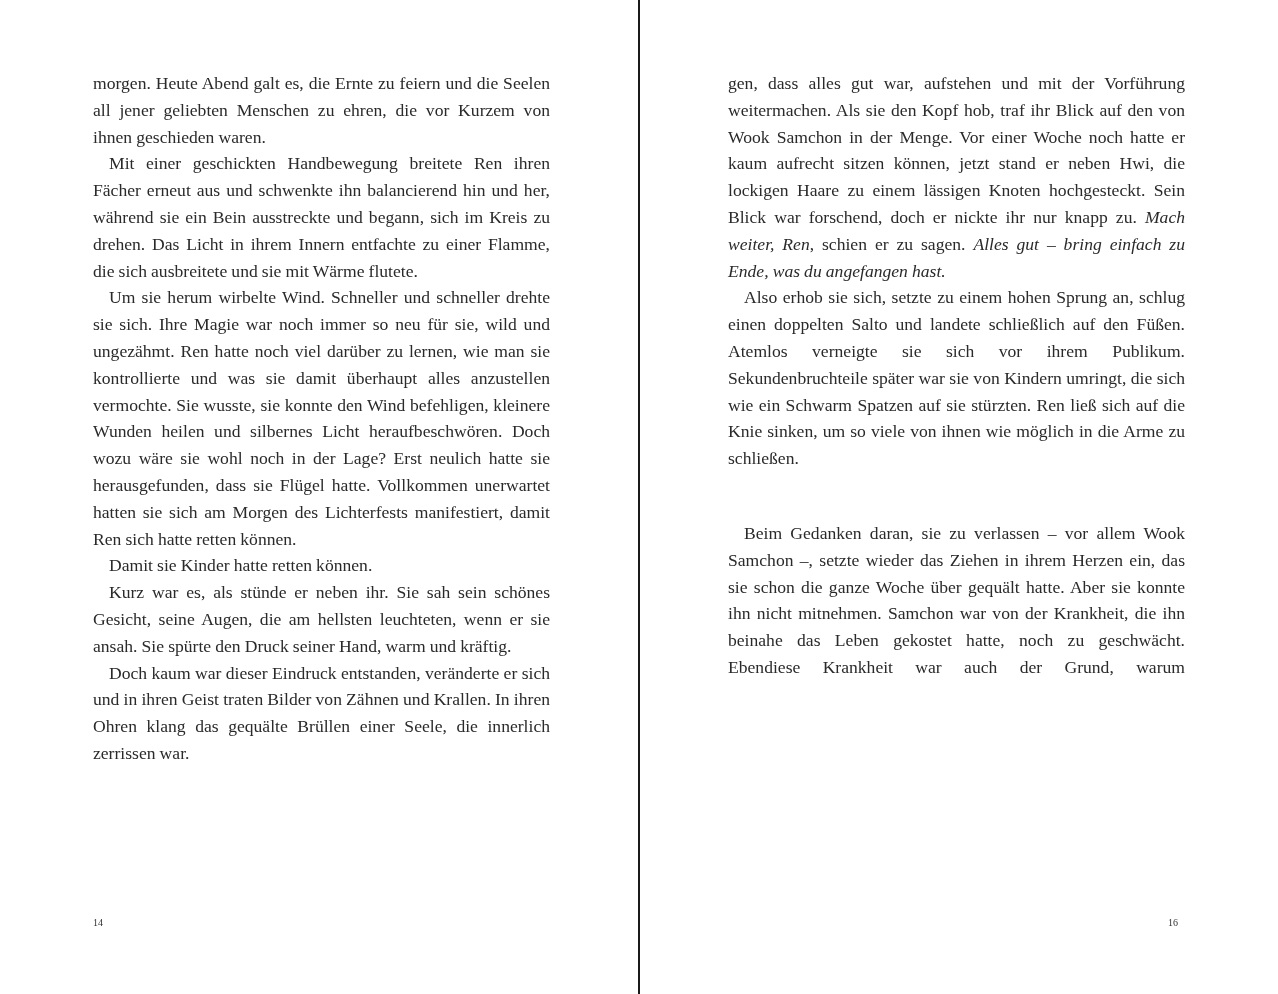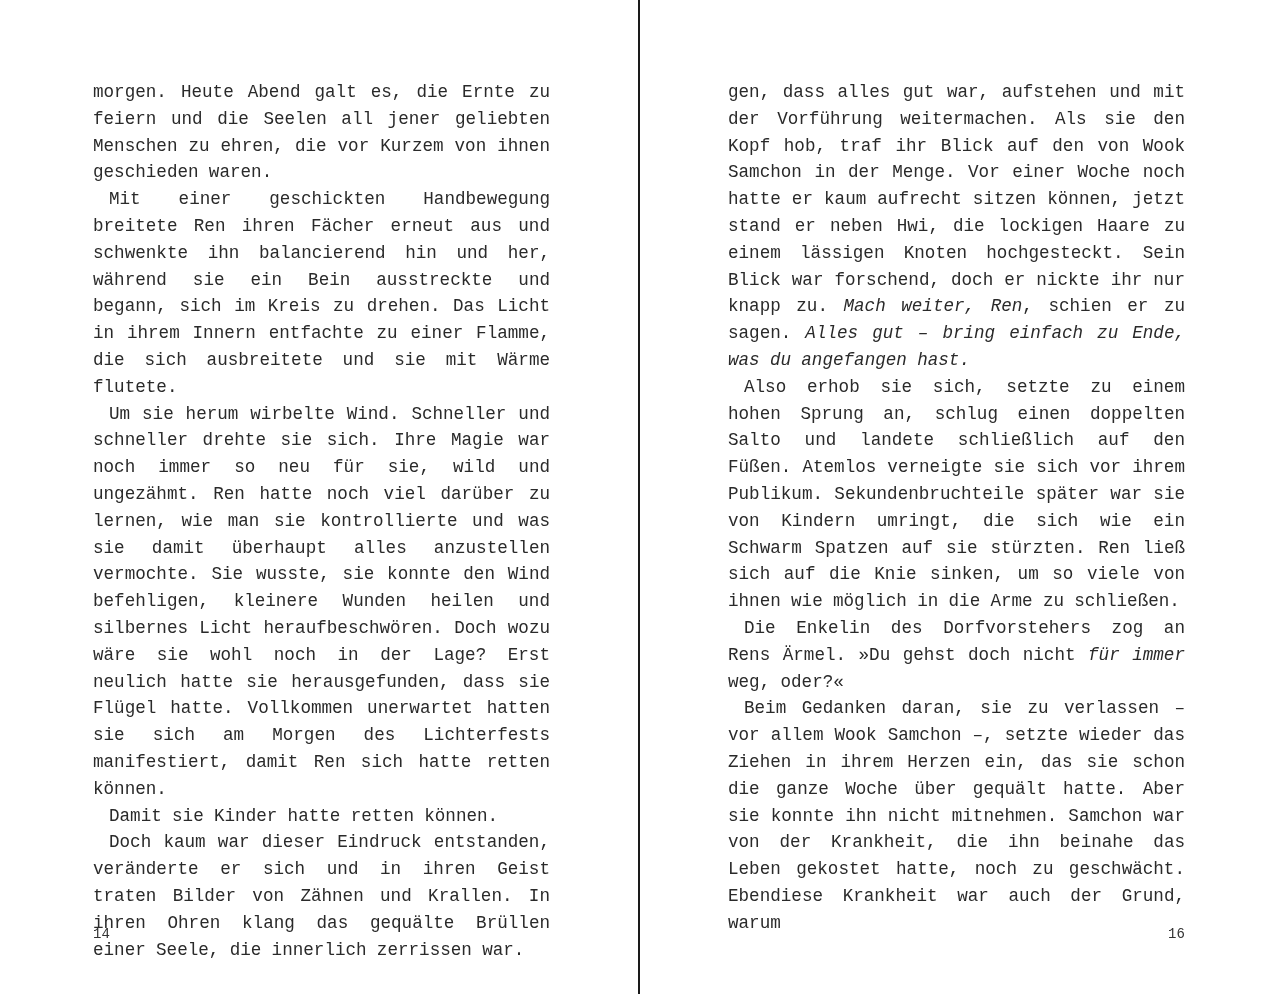--- a/index.html
+++ b/index.html
@@ -10,23 +10,22 @@
     body {
       width: 1278px;
       height: 994px;
       position: relative;
       overflow: hidden;
       font-family: "Liberation Serif", "DejaVu Serif", serif;
       color: #2a2a2a;
     }
     .page {
       position: absolute;
-      top: 9px;
+      top: 0;
       height: 986px;
-      font-family: Liberation Mono, monospace;
     }
     .page-left { left: 0; width: 639px; }
     .page-right { left: 640px; width: 638px; }
     .spine {
       position: absolute;
       left: 638px;
       top: 0;
       width: 2px;
       height: 994px;
       background: #1a1a1a;
@@ -43,48 +42,49 @@
     }
     .page-left .text-block { left: 93px; }
     .page-right .text-block { left: 88px; }
     .para {
       margin: 0;
       text-indent: 16px;
     }
     .para.no-indent { text-indent: 0; }
     .para.last-justified {
       text-align-last: justify;
+      margin-top: 48px;
     }
     .page-number {
       position: absolute;
       top: 917px;
-      font-size: 14px;
+      font-size: 10px;
       color: #333333;
     }
     .page-left .page-number { left: 93px; }
     .page-right .page-number { left: 528px; }
     em { font-style: italic; }
   </style>
 </head>
 <body>
 
 <div class="page page-left">
   <div class="text-block" id="left-text">
       <p class="para no-indent"><span>morgen. Heute Abend galt es, die Ernte zu feiern und die Seelen all jener geliebten Menschen zu ehren, die vor Kurzem von ihnen geschieden waren.</span></p>
       <p class="para"><span>Mit einer geschickten Handbewegung breitete Ren ihren Fächer erneut aus und schwenkte ihn balancierend hin und her, während sie ein Bein ausstreckte und begann, sich im Kreis zu drehen. Das Licht in ihrem Innern entfachte zu einer Flamme, die sich ausbreitete und sie mit Wärme flutete.</span></p>
       <p class="para"><span>Um sie herum wirbelte Wind. Schneller und schneller drehte sie sich. Ihre Magie war noch immer so neu für sie, wild und ungezähmt. Ren hatte noch viel darüber zu lernen, wie man sie kontrollierte und was sie damit überhaupt alles anzustellen vermochte. Sie wusste, sie konnte den Wind befehligen, kleinere Wunden heilen und silbernes Licht heraufbeschwören. Doch wozu wäre sie wohl noch in der Lage? Erst neulich hatte sie herausgefunden, dass sie Flügel hatte. Vollkommen unerwartet hatten sie sich am Morgen des Lichterfests manifestiert, damit Ren sich hatte retten können.</span></p>
       <p class="para"><span>Damit sie Kinder hatte retten können.</span></p>
+      <p class="para"><span>Kurz war es, als stünde er neben ihr. Sie sah sein schönes Gesicht, seine Augen, die am hellsten leuchteten, wenn er sie ansah. Sie spürte den Druck seiner Hand, warm und kräftig.</span></p>
       <p class="para"><span>Doch kaum war dieser Eindruck entstanden, veränderte er sich und in ihren Geist traten Bilder von Zähnen und Krallen. In ihren Ohren klang das gequälte Brüllen einer Seele, die innerlich zerrissen war.</span></p>
     </div>
   <div class="page-number">14</div>
 </div>
 
 <div class="spine"></div>
 
 <div class="page page-right">
   <div class="text-block" id="right-text">
       <p class="para no-indent"><span>gen, dass alles gut war, aufstehen und mit der Vorführung weitermachen. Als sie den Kopf hob, traf ihr Blick auf den von Wook Samchon in der Menge. Vor einer Woche noch hatte er kaum aufrecht sitzen können, jetzt stand er neben Hwi, die lockigen Haare zu einem lässigen Knoten hochgesteckt. Sein Blick war forschend, doch er nickte ihr nur knapp zu. </span><em>Mach weiter, Ren</em><span>, schien er zu sagen. </span><em>Alles gut – bring einfach zu Ende, was du angefangen hast.</em></p>
       <p class="para"><span>Also erhob sie sich, setzte zu einem hohen Sprung an, schlug einen doppelten Salto und landete schließlich auf den Füßen. Atemlos verneigte sie sich vor ihrem Publikum. Sekundenbruchteile später war sie von Kindern umringt, die sich wie ein Schwarm Spatzen auf sie stürzten. Ren ließ sich auf die Knie sinken, um so viele von ihnen wie möglich in die Arme zu schließen.</span></p>
-      <p class="para"><span>Die Enkelin des Dorfvorstehers zog an Rens Ärmel. »Du gehst doch nicht </span><em>für immer</em><span> weg, oder?«</span></p>
       <p class="para last-justified"><span>Beim Gedanken daran, sie zu verlassen – vor allem Wook Samchon –, setzte wieder das Ziehen in ihrem Herzen ein, das sie schon die ganze Woche über gequält hatte. Aber sie konnte ihn nicht mitnehmen. Samchon war von der Krankheit, die ihn beinahe das Leben gekostet hatte, noch zu geschwächt. Ebendiese Krankheit war auch der Grund, warum</span></p>
     </div>
   <div class="page-number">16</div>
 </div>
 
 </body></html>

